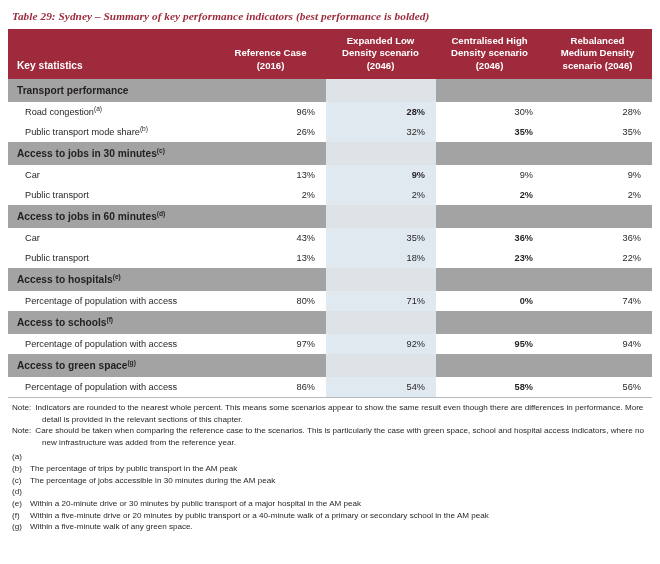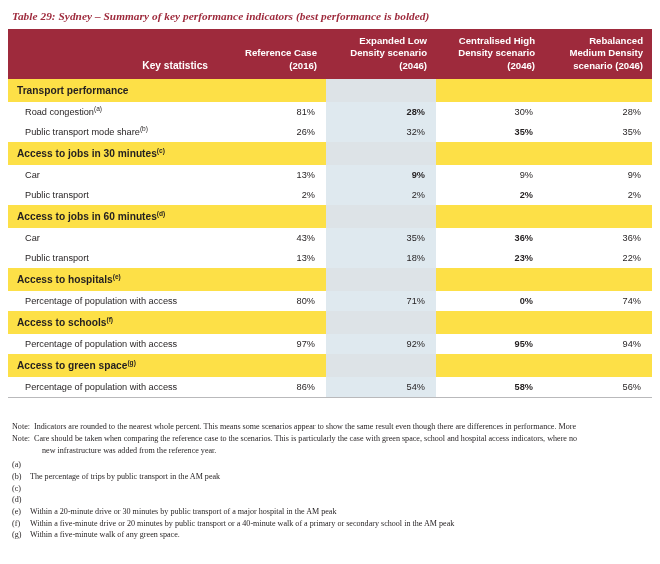--- a/index.html
+++ b/index.html
@@ -47,26 +47,25 @@
     color: #ffffff;
     font-weight: bold;
     font-size: 9.6px;
     line-height: 1.28;
     vertical-align: bottom;
     padding: 6px 8px 7px 8px;
     height: 46px;
     box-sizing: border-box;
   }
   thead th.first {
-    text-align: right;
+    text-align: left;
     font-size: 10.2px;
     padding-left: 9px;
   }
   thead th.num {
-    text-align: right;
     padding-right: 9px;
     margin-top: 40px;
   }
   tbody td {
     font-size: 9.2px;
     padding: 5px 9px 5px 9px;
     vertical-align: middle;
     height: 20px;
     box-sizing: border-box;
   }
@@ -90,32 +89,32 @@
   tbody tr.data td.val.bold {
     font-weight: bold;
   }
   tbody tr.data.white td.label,
   tbody tr.data.white td.val {
     background: #ffffff;
   }
   tbody tr.data.white td.val.col2 {
     background: #dfe9ef;
   }
-  tbody tr.section td.s0 { background: #fde047; }
+  tbody tr.section td.s0 { background: #a3a3a3; }
   tbody tr.section td.s2 { background: #dde3e7; }
   tbody tr.data td.col2 { background: #dfe9ef; }
   tbody tr.last td { border-bottom: 1px solid #b9b9bb; }
   sup {
     font-size: 6.6px;
     vertical-align: super;
     line-height: 0;
   }
   .notes {
-    margin: 23px 0 0 4px;
-    font-family: Liberation Serif, serif;
+    margin: 4px 0 0 4px;
+    font-family: Liberation Sans, sans-serif;
     font-size: 8.1px;
     line-height: 1.38;
     color: #231f20;
     width: 636px;
   }
   .note-row {
     display: flex;
     margin-bottom: 1px;
   }
   .note-tag {
@@ -166,21 +165,21 @@
     <tbody id="tbody">
         <tr class="section">
           <td class="s0">Transport performance</td>
           <td class="s0"></td>
           <td class="s2"></td>
           <td class="s0"></td>
           <td class="s0"></td>
         </tr>
         <tr class="data white">
           <td class="label">Road congestion<sup>(a)</sup></td>
-          <td class="val">81%</td>
+          <td class="val">96%</td>
           <td class="val bold col2">28%</td>
           <td class="val">30%</td>
           <td class="val">28%</td>
         </tr>
         <tr class="data white">
           <td class="label">Public transport mode share<sup>(b)</sup></td>
           <td class="val">26%</td>
           <td class="val col2">32%</td>
           <td class="val bold">35%</td>
           <td class="val">35%</td>
@@ -270,36 +269,38 @@
           <td class="val">56%</td>
         </tr>
       </tbody>
   </table>
 
   <div class="notes">
     <div class="note-row">
       <div class="note-tag">Note:</div>
       <div class="note-text">Indicators are rounded to the nearest whole percent. This means some scenarios appear to show the same result even though there are differences in performance. More</div>
     </div>
+    <div class="note-indent">detail is provided in the relevant sections of this chapter.</div>
     <div class="note-row">
       <div class="note-tag">Note:</div>
       <div class="note-text">Care should be taken when comparing the reference case to the scenarios. This is particularly the case with green space, school and hospital access indicators, where no</div>
     </div>
     <div class="note-indent">new infrastructure was added from the reference year.</div>
 
     <div class="footnotes" id="footnotes">
         <div class="footnote-row">
           <div class="footnote-key">(a)</div>
         </div>
         <div class="footnote-row">
           <div class="footnote-key">(b)</div>
           <div>The percentage of trips by public transport in the AM peak</div>
         </div>
         <div class="footnote-row">
           <div class="footnote-key">(c)</div>
+          <div>The percentage of jobs accessible in 30 minutes during the AM peak</div>
         </div>
         <div class="footnote-row">
           <div class="footnote-key">(d)</div>
         </div>
         <div class="footnote-row">
           <div class="footnote-key">(e)</div>
           <div>Within a 20-minute drive or 30 minutes by public transport of a major hospital in the AM peak</div>
         </div>
         <div class="footnote-row">
           <div class="footnote-key">(f)</div>

